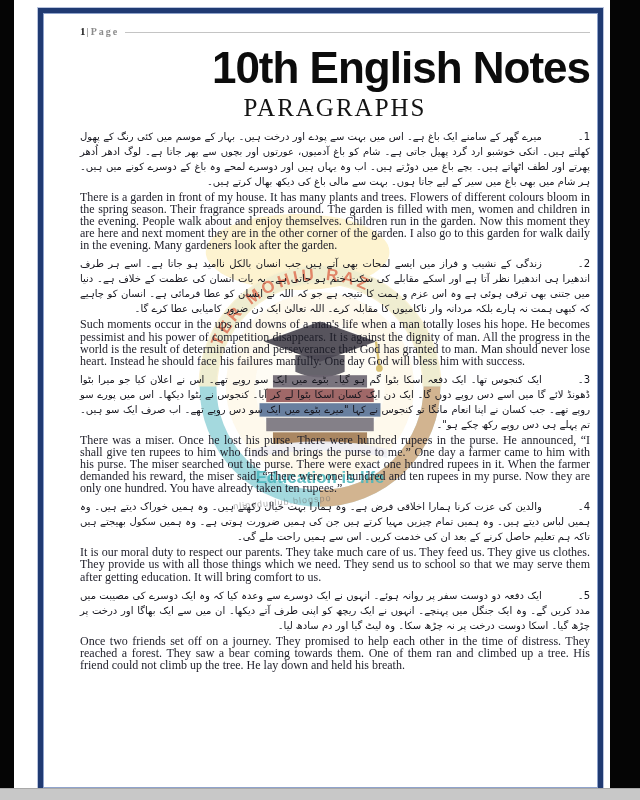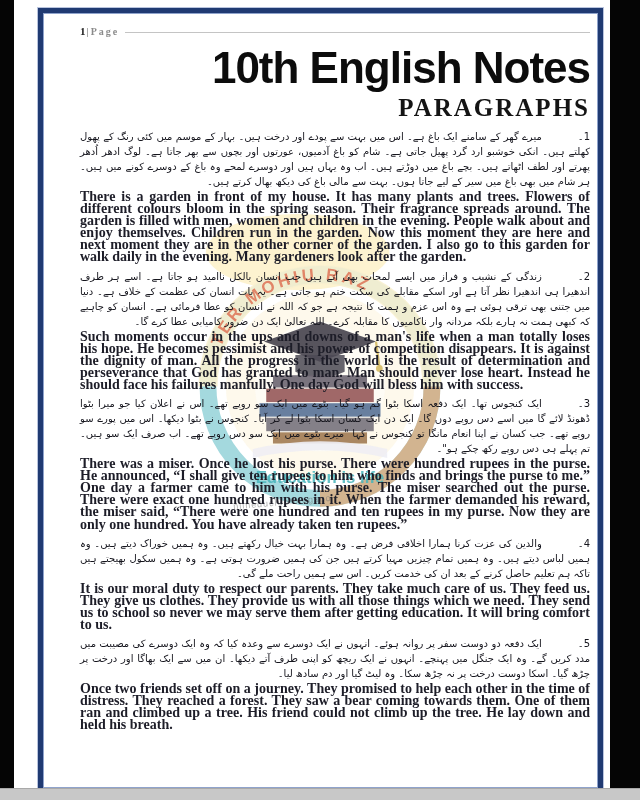--- a/index.html
+++ b/index.html
@@ -24,38 +24,37 @@
   .hdr .pg{color:#8a8a8a;font-size:10px;letter-spacing:2px;margin-left:1px;font-weight:bold;}
   .hdr .rule{flex:1;border-bottom:1px solid #c4c4c4;margin-left:6px;transform:translateY(-2px);}
   
   .title{
     font-family:"Liberation Sans", sans-serif;
     font-size:44px;font-weight:bold;letter-spacing:-1px;
     text-align:right;color:#0c0c0c;margin:2px 0 0 0;line-height:50px;
   }
   .subtitle{
     font-family:"Liberation Serif", serif;
-    font-size:25px;font-weight:bold;letter-spacing:2px;
-    text-align:right;color:#141414;margin:0 0 6px 0;line-height:30px;
+    font-size:25px;font-weight:normal;letter-spacing:2px;
+    text-align:center;color:#141414;margin:0 0 6px 0;line-height:30px;
   }
   
   .para-block{margin:0 0 2px 0;}
   .urdu{
     direction:rtl;text-align:justify;
     font-family:"DejaVu Sans", sans-serif;
     font-size:10px;line-height:15px;color:#15151d;margin:0 0 2px 0;
   }
   .u-num{white-space:nowrap;}
   .u-tab{display:inline-block;width:36px;}
   .english{
     text-align:justify;
     font-family:"Liberation Serif", serif;
-    font-size:14px;line-height:12.1px;color:#1d1d28;
+    font-size:12px;line-height:12.1px;color:#1d1d28;
     margin:2px 0 5px 0;
-    font-weight:bold;
   }
   
   .watermark{position:absolute;left:142px;top:239px;width:270px;height:280px;z-index:1;opacity:.8;pointer-events:none;}
   .watermark svg{overflow:visible;}
   .wm-url{
     position:absolute;left:190px;top:484px;z-index:1;
     font-family:"Liberation Sans", sans-serif;font-size:9px;letter-spacing:1px;
     color:rgba(110,110,110,.55);transform:rotate(-5deg);pointer-events:none;
   }
 </style>
@@ -128,21 +127,21 @@
     <p class="english">Such moments occur in the ups and downs of a man's life when a man totally loses his hope. He becomes pessimist and his power of competition disappears. It is against the dignity of man. All the progress in the world is the result of determination and perseverance that God has granted to man. Man should never lose heart. Instead he should face his failures manfully. One day God will bless him with success.</p>
   </section>
 
   <section class="para-block">
     <div class="urdu" dir="rtl"><span class="u-num">3۔</span><span class="u-tab"></span><span class="u-text">ایک کنجوس تھا۔ ایک دفعہ اسکا بٹوا گم ہو گیا۔ بٹوے میں ایک سو روپے تھے۔ اس نے اعلان کیا جو میرا بٹوا ڈھونڈ لائے گا میں اسے دس روپے دوں گا۔ ایک دن ایک کسان اسکا بٹوا لے کر آیا۔ کنجوس نے بٹوا دیکھا۔ اس میں پورے سو روپے تھے۔ جب کسان نے اپنا انعام مانگا تو کنجوس نے کہا "میرے بٹوے میں ایک سو دس روپے تھے۔ اب صرف ایک سو ہیں۔ تم پہلے ہی دس روپے رکھ چکے ہو"۔</span></div>
     <p class="english">There was a miser. Once he lost his purse. There were hundred rupees in the purse. He announced, “I shall give ten rupees to him who finds and brings the purse to me.” One day a farmer came to him with his purse. The miser searched out the purse. There were exact one hundred rupees in it. When the farmer demanded his reward, the miser said, “There were one hundred and ten rupees in my purse. Now they are only one hundred. You have already taken ten rupees.”</p>
   </section>
 
   <section class="para-block">
     <div class="urdu" dir="rtl"><span class="u-num">4۔</span><span class="u-tab"></span><span class="u-text">والدین کی عزت کرنا ہمارا اخلاقی فرض ہے۔ وہ ہمارا بہت خیال رکھتے ہیں۔ وہ ہمیں خوراک دیتے ہیں۔ وہ ہمیں لباس دیتے ہیں۔ وہ ہمیں تمام چیزیں مہیا کرتے ہیں جن کی ہمیں ضرورت ہوتی ہے۔ وہ ہمیں سکول بھیجتے ہیں تاکہ ہم تعلیم حاصل کرنے کے بعد ان کی خدمت کریں۔ اس سے ہمیں راحت ملے گی۔</span></div>
-    <p class="english">It is our moral duty to respect our parents. They take much care of us. They feed us. They give us clothes. They provide us with all those things which we need. They send us to school so never we may serve them after getting education. It will bring comfort to us.</p>
+    <p class="english">It is our moral duty to respect our parents. They take much care of us. They feed us. They give us clothes. They provide us with all those things which we need. They send us to school so that we may serve them after getting education. It will bring comfort to us.</p>
   </section>
 
   <section class="para-block">
     <div class="urdu" dir="rtl"><span class="u-num">5۔</span><span class="u-tab"></span><span class="u-text">ایک دفعہ دو دوست سفر پر روانہ ہوئے۔ انہوں نے ایک دوسرے سے وعدہ کیا کہ وہ ایک دوسرے کی مصیبت میں مدد کریں گے۔ وہ ایک جنگل میں پہنچے۔ انہوں نے ایک ریچھ کو اپنی طرف آتے دیکھا۔ ان میں سے ایک بھاگا اور درخت پر چڑھ گیا۔ اسکا دوست درخت پر نہ چڑھ سکا۔ وہ لیٹ گیا اور دم سادھ لیا۔</span></div>
     <p class="english">Once two friends set off on a journey. They promised to help each other in the time of distress. They reached a forest. They saw a bear coming towards them. One of them ran and climbed up a tree. His friend could not climb up the tree. He lay down and held his breath.</p>
   </section>
 
 </div>
   </div>
 

